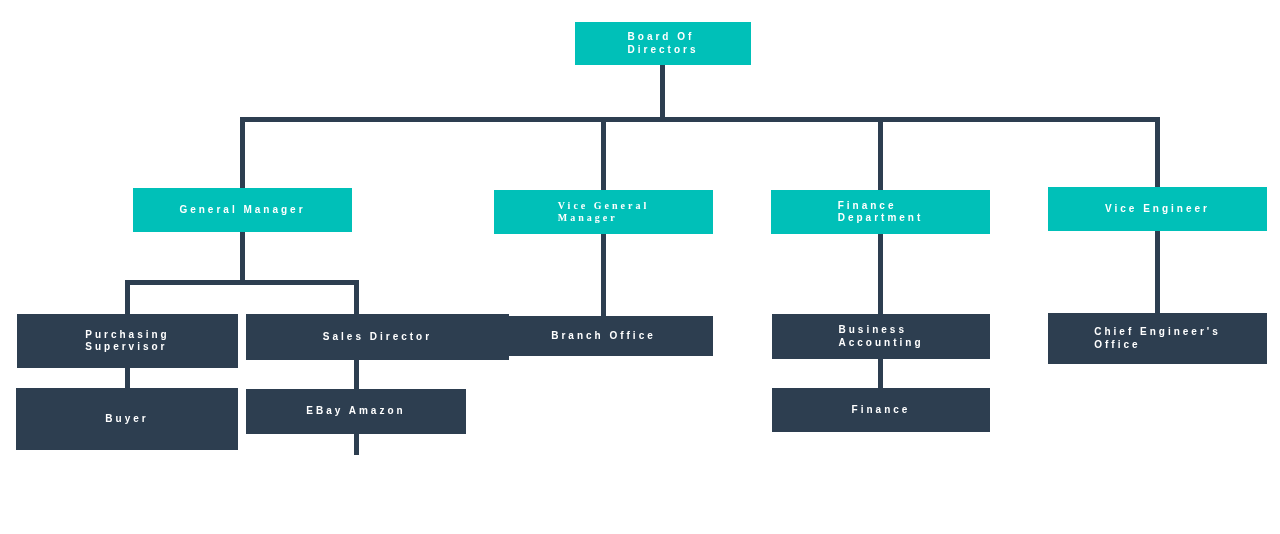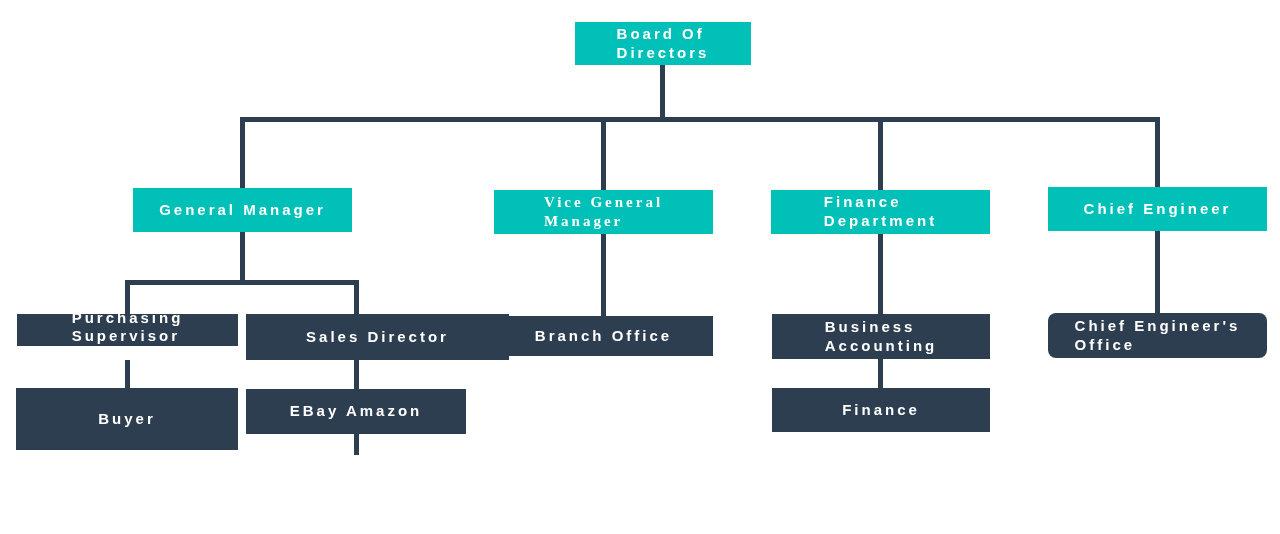--- a/index.html
+++ b/index.html
@@ -15,21 +15,21 @@
     background: var(--bg, #ffffff);
     overflow: hidden;
   }
   .node {
     position: absolute;
     display: flex;
     align-items: center;
     justify-content: center;
     color: var(--text, #ffffff);
     font-weight: bold;
-    font-size: 15px;
+    font-size: 10px;
     letter-spacing: 3px;
     line-height: 1.25;
     box-sizing: border-box;
   }
   .node .label {
     white-space: pre-line;
     text-align: left;
   }
   .teal { background: var(--teal, #00C0B8); }
   .dark { background: var(--dark, #2D3E50); }
@@ -71,38 +71,38 @@
   </div>
   <div class="node teal" style="left:494px; top:190px; width:219px; height:44px;font-family:Liberation Serif, serif;">
     <span class="label">Vice General
 Manager</span>
   </div>
   <div class="node teal" style="left:771px; top:190px; width:219px; height:44px;">
     <span class="label">Finance
 Department</span>
   </div>
   <div class="node teal" style="left:1048px; top:187px; width:219px; height:44px;">
-    <span class="label">Chief Engineer</span>
+    <span class="label">Vice Engineer</span>
   </div>
 
-  <div class="node dark" style="left:17px; top:314px; width:221px; height:32px;align-items:flex-end;">
+  <div class="node dark" style="left:17px; top:314px; width:221px; height:54px;">
     <span class="label">Purchasing
 Supervisor</span>
   </div>
   <div class="node dark" style="left:246px; top:314px; width:263px; height:46px;">
     <span class="label">Sales Director</span>
   </div>
   <div class="node dark" style="left:494px; top:316px; width:219px; height:40px;">
     <span class="label">Branch Office</span>
   </div>
   <div class="node dark" style="left:772px; top:314px; width:218px; height:45px;">
     <span class="label">Business
 Accounting</span>
   </div>
-  <div class="node dark" style="left:1048px; top:313px; width:219px; height:45px;border-radius:8px;">
+  <div class="node dark" style="left:1048px; top:313px; width:219px; height:51px;">
     <span class="label">Chief Engineer's
 Office</span>
   </div>
 
   <div class="node dark" style="left:16px; top:388px; width:222px; height:62px;">
     <span class="label">Buyer</span>
   </div>
   <div class="node dark" style="left:246px; top:389px; width:220px; height:45px;">
     <span class="label">EBay Amazon</span>
   </div>

